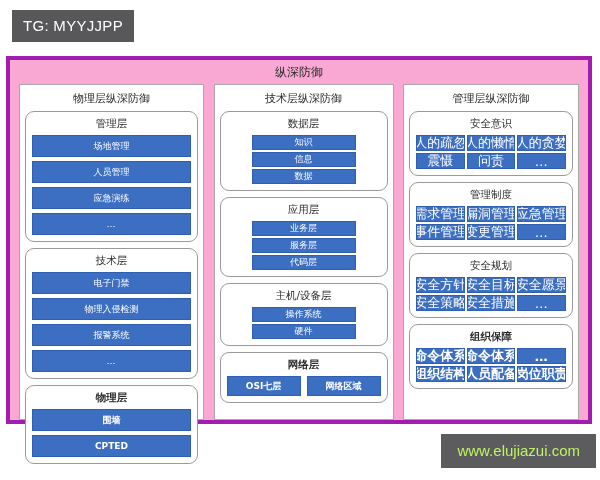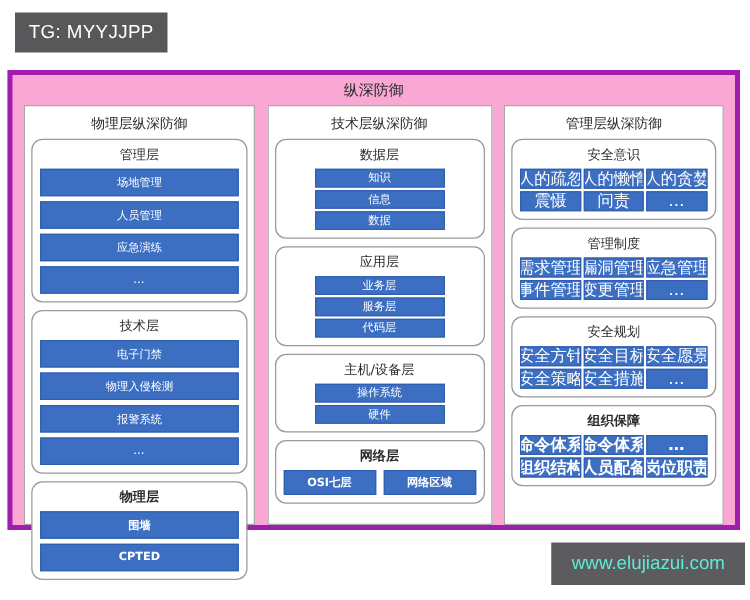--- a/index.html
+++ b/index.html
@@ -30,21 +30,21 @@
     white-space: nowrap;
     font-family: "Liberation Sans", sans-serif;
   }
 
   
   .wm-tag {
     position: absolute;
     right: 4px;
     bottom: 12px;
     background: #5c5c5e;
-    color: #5eead4;
+    color: #bef264;
     font-size: 15px;
     line-height: 1;
     padding: 9px 16px 10px 16px;
     white-space: nowrap;
     font-family: "Liberation Sans", sans-serif;
   }
 
   
   .diagram {
     position: absolute;

